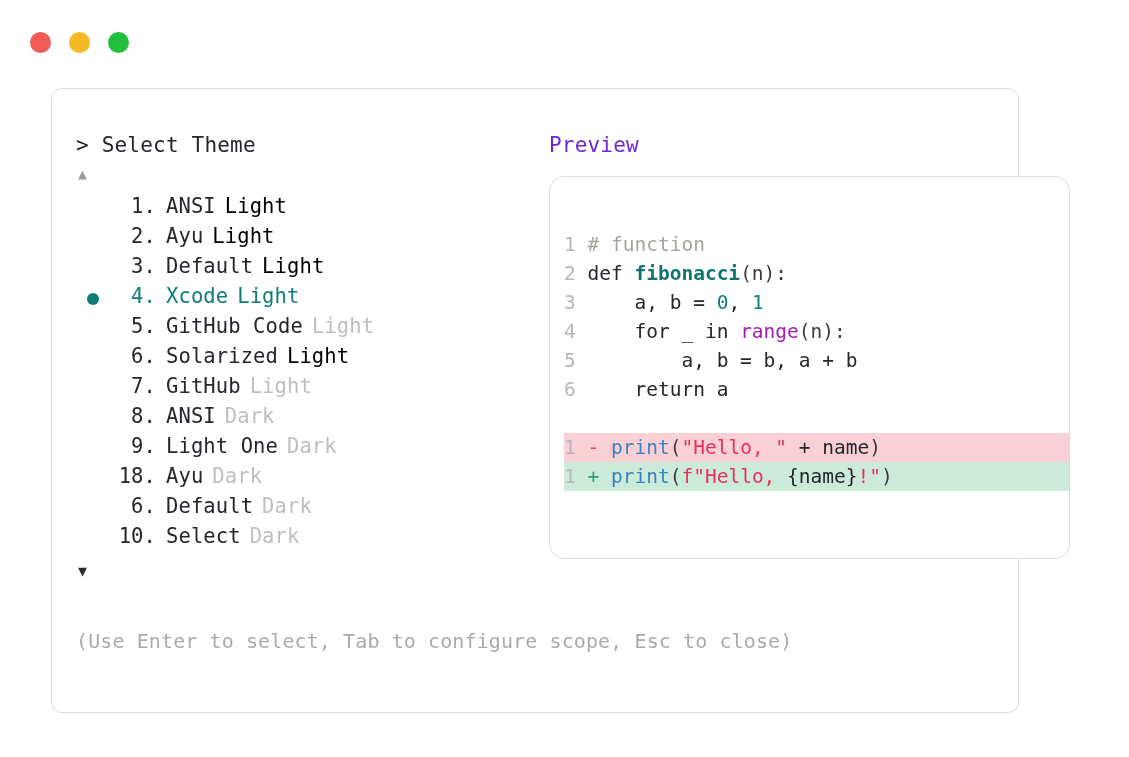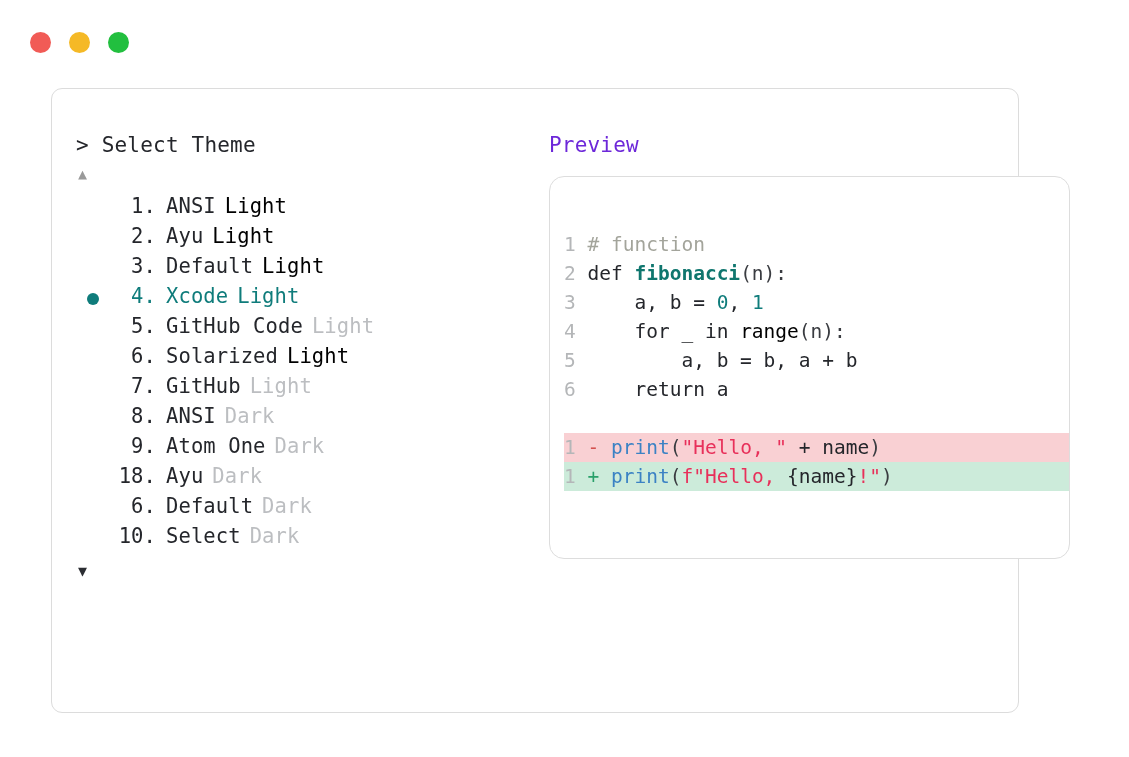--- a/index.html
+++ b/index.html
@@ -168,21 +168,21 @@
   .ln {
     color: #b4b6b8;
   }
   .spacer-line { height: 29px; display:block; }
 
   
   .tok-comment  { color: #a3a49b; }
   .tok-plain    { color: #24262b; margin-top: 40px; }
   .tok-fn       { color: #0f766e; font-weight: bold; }
   .tok-num      { color: #0f7c7b; }
-  .tok-builtin  { color: #000000; }
+  .tok-builtin  { color: #a21caf; }
   .tok-call     { color: #3b82c4; text-align: center; }
   .tok-str      { color: #e8305a; }
   .tok-punct    { color: #3a3c41; }
 
   .diff-line { display: block; white-space: pre; }
   .diff-del { background: #f9d0d3; }
   .diff-add { background: #ccebda; }
   .sign-del { color: #d4514f; }
   .sign-add { color: #2aa06a; }
 </style>
@@ -203,28 +203,29 @@
       <div class="arrow up">▲</div>
       <div class="theme-list" id="theme-list">
           <div class="theme-row"><span class="bullet-cell"></span><span class="idx"> 1.</span><span class="name">ANSI</span><span class="suffix">Light</span></div>
           <div class="theme-row"><span class="bullet-cell"></span><span class="idx"> 2.</span><span class="name">Ayu</span><span class="suffix">Light</span></div>
           <div class="theme-row"><span class="bullet-cell"></span><span class="idx"> 3.</span><span class="name">Default</span><span class="suffix">Light</span></div>
           <div class="theme-row selected"><span class="bullet-cell"><span class="bullet" style="background: rgb(15, 124, 123);"></span></span><span class="idx"> 4.</span><span class="name">Xcode</span><span class="suffix">Light</span></div>
           <div class="theme-row"><span class="bullet-cell"></span><span class="idx"> 5.</span><span class="name">GitHub Code</span><span class="suffix" style="color: rgb(188, 190, 193);">Light</span></div>
           <div class="theme-row"><span class="bullet-cell"></span><span class="idx"> 6.</span><span class="name">Solarized</span><span class="suffix">Light</span></div>
           <div class="theme-row"><span class="bullet-cell"></span><span class="idx"> 7.</span><span class="name">GitHub</span><span class="suffix" style="color: rgb(188, 190, 193);">Light</span></div>
           <div class="theme-row"><span class="bullet-cell"></span><span class="idx"> 8.</span><span class="name">ANSI</span><span class="suffix" style="color: rgb(188, 190, 193);">Dark</span></div>
-          <div class="theme-row"><span class="bullet-cell"></span><span class="idx"> 9.</span><span class="name">Atom One</span><span class="suffix" style="color: rgb(188, 190, 193);">Dark</span></div>
+          <div class="theme-row"><span class="bullet-cell"></span><span class="idx"> 9.</span><span class="name">Light One</span><span class="suffix" style="color: rgb(188, 190, 193);">Dark</span></div>
           <div class="theme-row"><span class="bullet-cell"></span><span class="idx">18.</span><span class="name">Ayu</span><span class="suffix" style="color: rgb(188, 190, 193);">Dark</span></div>
           <div class="theme-row"><span class="bullet-cell"></span><span class="idx">6.</span><span class="name">Default</span><span class="suffix" style="color: rgb(188, 190, 193);">Dark</span></div>
           <div class="theme-row"><span class="bullet-cell"></span><span class="idx">10.</span><span class="name">Select</span><span class="suffix" style="color: rgb(188, 190, 193);">Dark</span></div>
         </div>
       <div class="arrow down">▼</div>
     </div>
 
+    <div class="hint">(Use Enter to select, Tab to configure scope, Esc to close)</div>
 
     <div class="right-pane">
       <div class="preview-title">Preview</div>
       <div class="preview-box">
         <div class="code" id="code-area"><span class="code-line"><span class="ln">1</span><span class="tok-comment"> # function</span></span><span class="code-line"><span class="ln">2</span><span class="tok-plain"> def </span><span class="tok-fn">fibonacci</span><span class="tok-punct">(n):</span></span><span class="code-line"><span class="ln">3</span><span class="tok-plain">     a, b = </span><span class="tok-num">0</span><span class="tok-plain">, </span><span class="tok-num">1</span></span><span class="code-line"><span class="ln">4</span><span class="tok-plain">     for _ in </span><span class="tok-builtin">range</span><span class="tok-punct">(n):</span></span><span class="code-line"><span class="ln">5</span><span class="tok-plain">         a, b = b, a + b</span></span><span class="code-line"><span class="ln">6</span><span class="tok-plain">     return a</span></span><span class="spacer-line"></span><span class="diff-line diff-del"><span class="ln">1</span><span class="sign-del"> - </span><span class="tok-call">print</span><span class="tok-punct">(</span><span class="tok-str">"Hello, "</span><span class="tok-plain"> + name</span><span class="tok-punct">)</span></span><span class="diff-line diff-add"><span class="ln">1</span><span class="sign-add"> + </span><span class="tok-call">print</span><span class="tok-punct">(</span><span class="tok-str">f"Hello, </span><span class="tok-plain">{name}</span><span class="tok-str">!"</span><span class="tok-punct">)</span></span></div>
       </div>
     </div>
 
   </div>
 </div>

